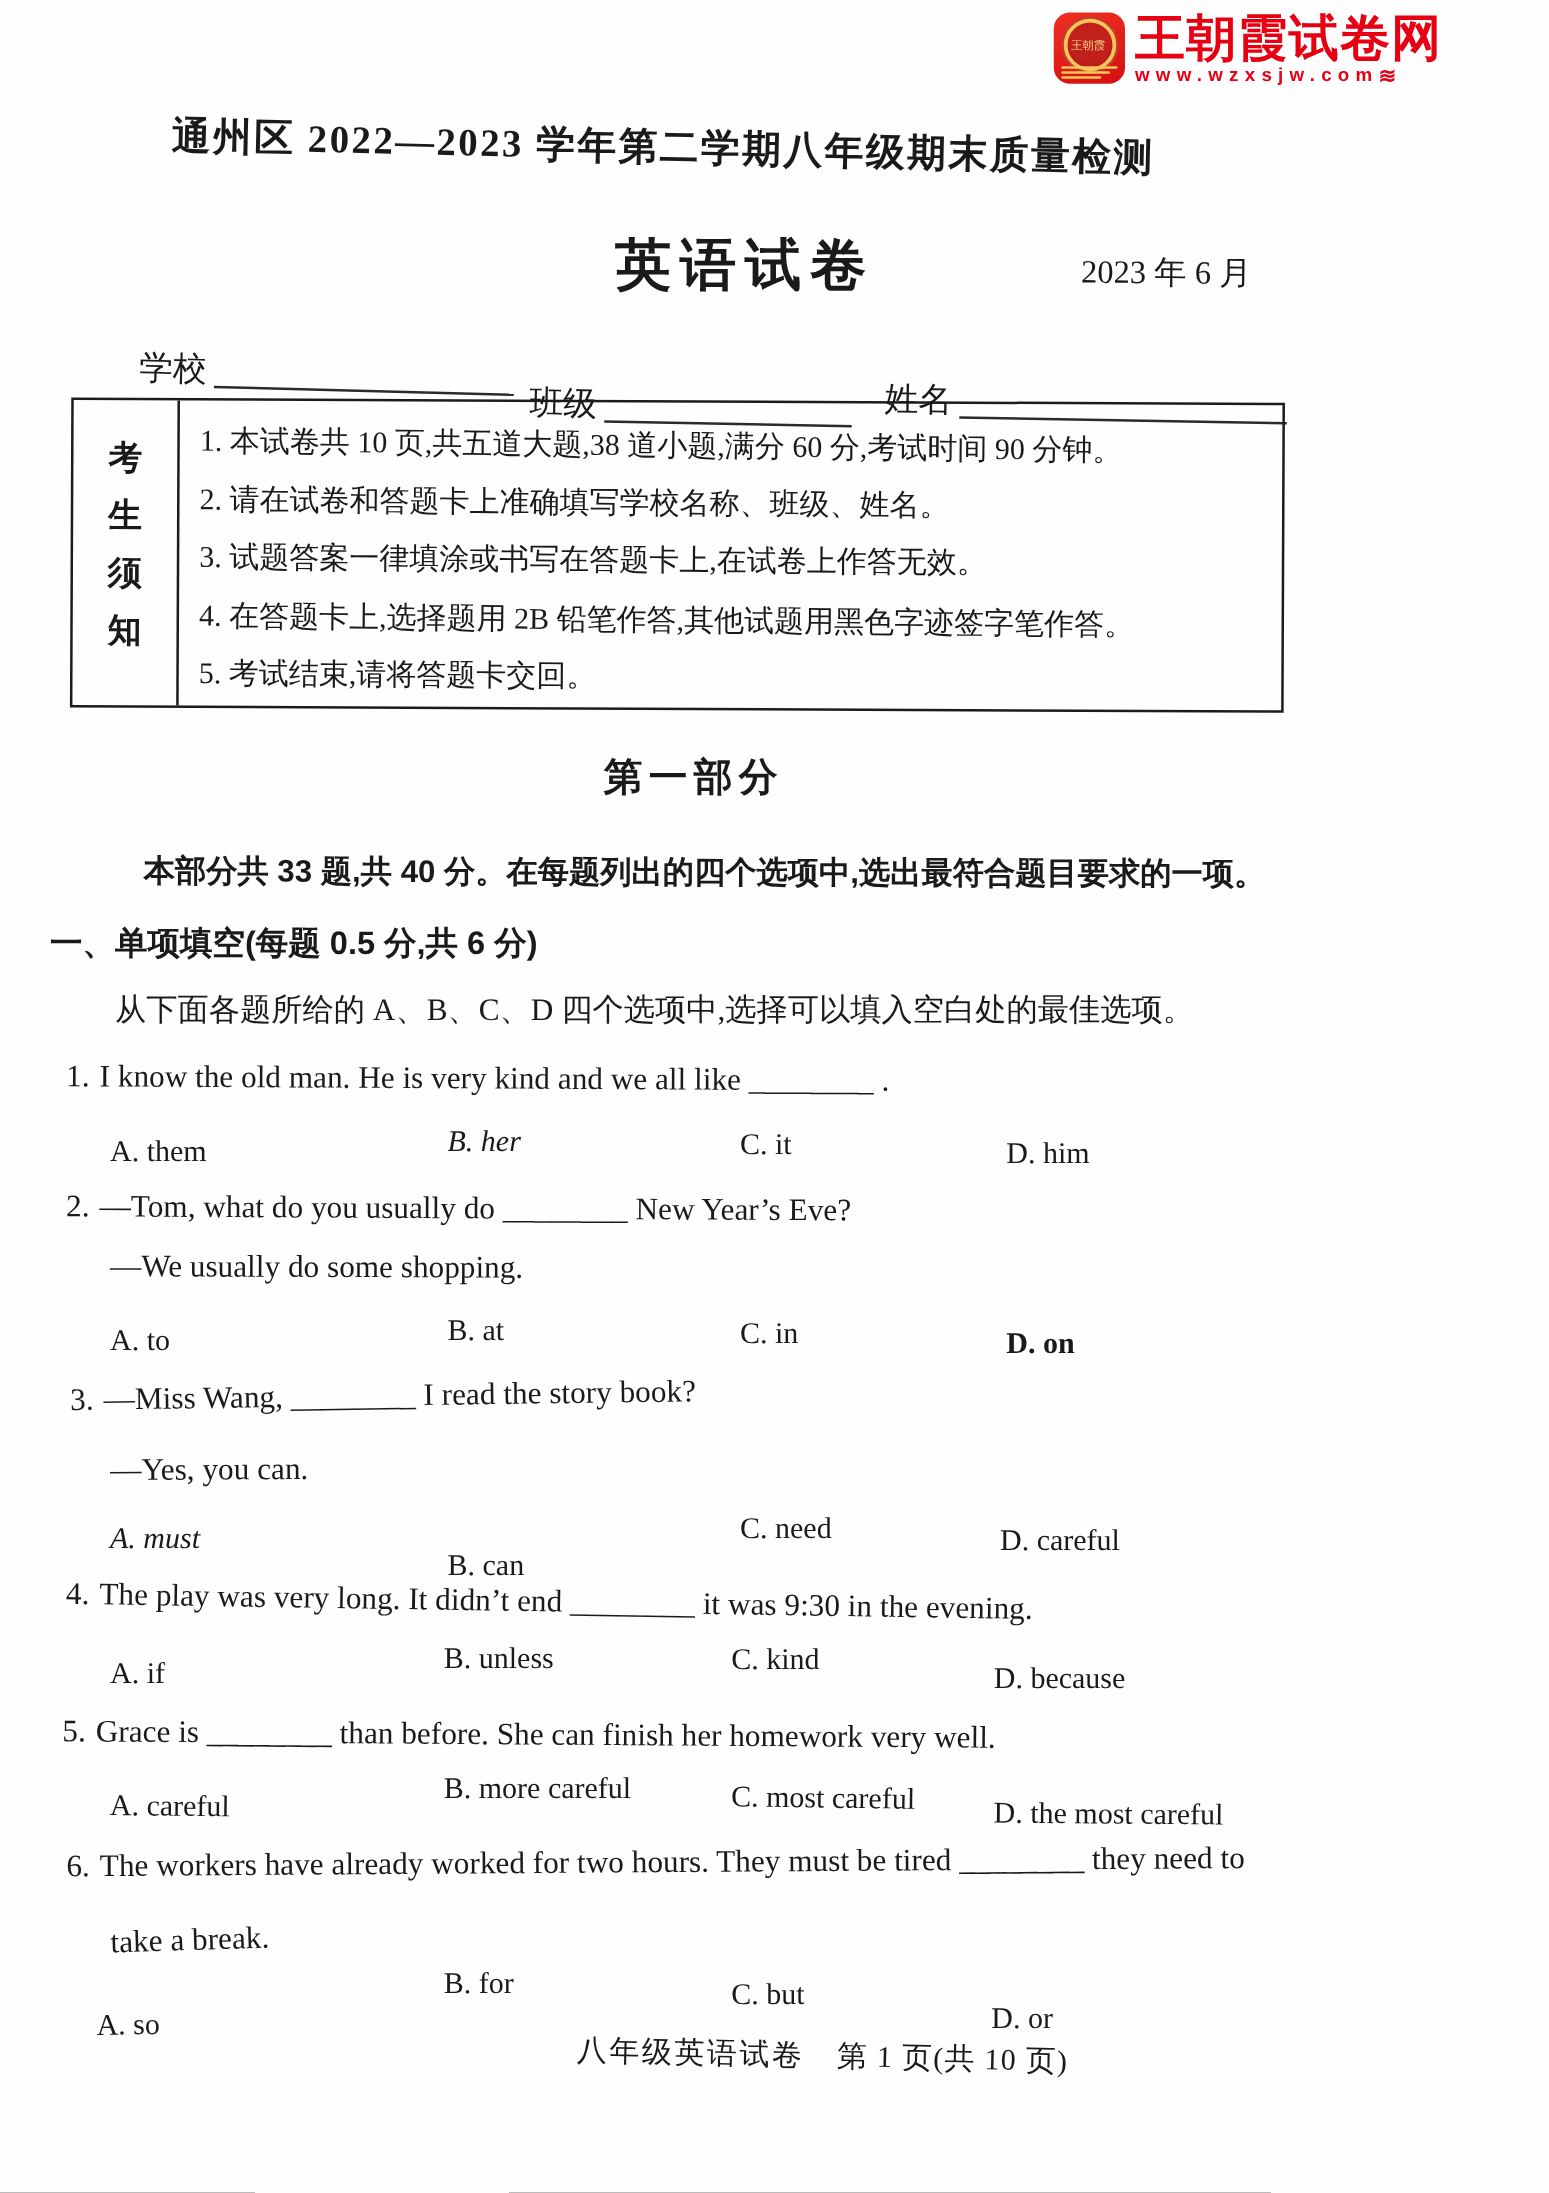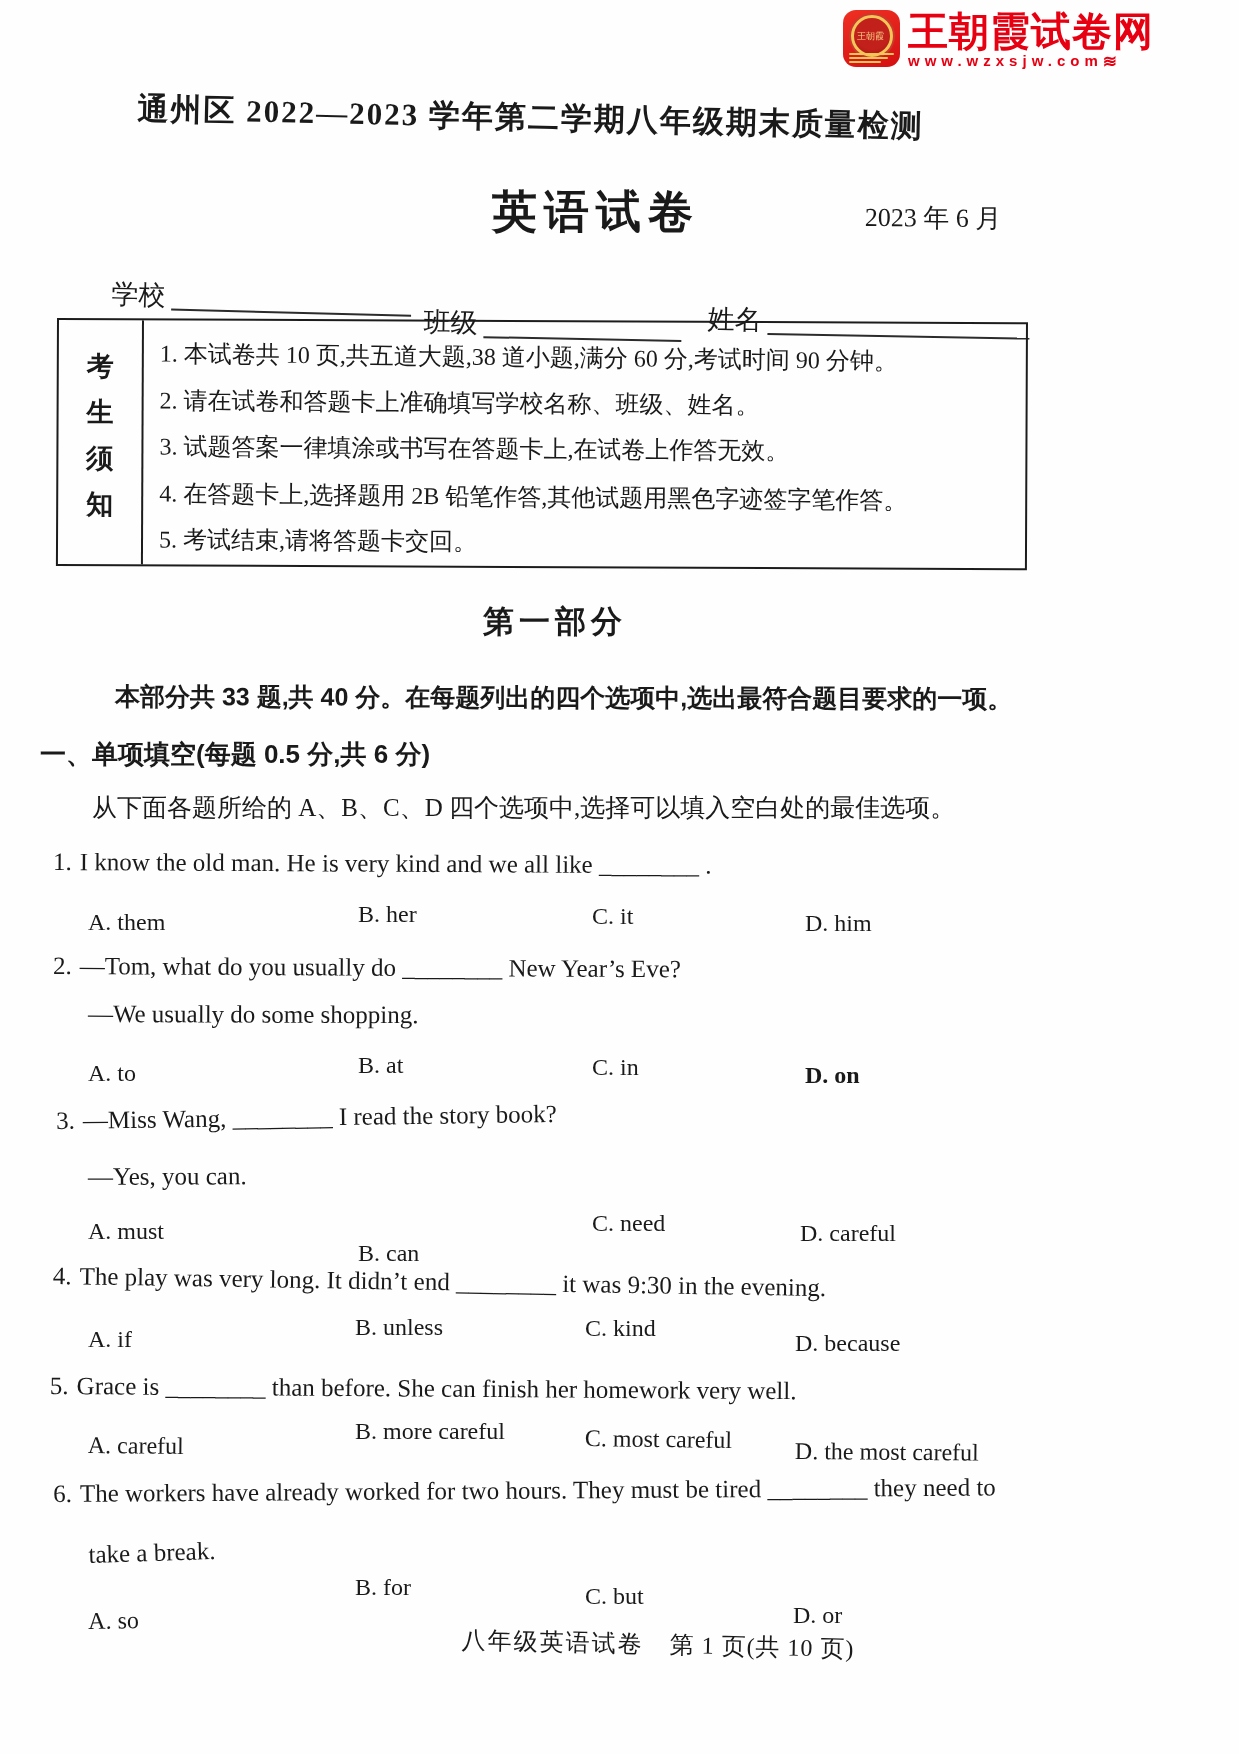--- a/index.html
+++ b/index.html
@@ -127,42 +127,42 @@
   <div class="abs part-heading">第一部分</div>
   <div class="abs part-intro">本部分共 33 题,共 40 分。在每题列出的四个选项中,选出最符合题目要求的一项。</div>
   <div class="abs section-title">一、单项填空(每题 0.5 分,共 6 分)</div>
   <div class="abs section-intro">从下面各题所给的 A、B、C、D 四个选项中,选择可以填入空白处的最佳选项。</div>
 
   <div class="abs qline" style="left:53px;top:848px;transform:rotate(.3deg);">
     <span class="qnum">1.</span><span>I know the old man. He is very kind and we all like ________ .</span>
   </div>
   <div class="optrow" style="top:901px;">
     <span class="opt" style="left:88px;top:8px;">A. them</span>
-    <span class="opt" style="left:358px;top:0;">B. her</span>
+    <span class="opt" style="left:358px;top:0;font-style:italic;">B. her</span>
     <span class="opt" style="left:592px;top:2px;">C. it</span>
     <span class="opt" style="left:805px;top:9px;">D. him</span>
   </div>
 
   <div class="abs qline" style="left:53px;top:952px;transform:rotate(.3deg);">
     <span class="qnum">2.</span><span>—Tom, what do you usually do ________ New Year’s Eve?</span>
   </div>
   <div class="abs qline" style="left:88px;top:1000px;transform:rotate(.2deg);">—We usually do some shopping.</div>
   <div class="optrow" style="top:1052px;">
     <span class="opt" style="left:88px;top:8px;">A. to</span>
     <span class="opt" style="left:358px;top:0;">B. at</span>
     <span class="opt" style="left:592px;top:2px;">C. in</span>
     <span class="opt" style="left:805px;top:10px;font-weight:bold;">D. on</span>
   </div>
 
   <div class="abs qline" style="left:56px;top:1107px;transform:rotate(-.8deg);">
     <span class="qnum">3.</span><span>—Miss Wang, ________ I read the story book?</span>
   </div>
   <div class="abs qline" style="left:88px;top:1163px;transform:rotate(-.3deg);">—Yes, you can.</div>
   <div class="optrow" style="top:1208px;">
-    <span class="opt" style="left:88px;top:10px;">A. must</span>
+    <span class="opt" style="left:88px;top:10px;font-style:italic;">A. must</span>
     <span class="opt" style="left:358px;top:0;margin-top:32px;">B. can</span>
     <span class="opt" style="left:592px;top:2px;">C. need</span>
     <span class="opt" style="left:800px;top:12px;">D. careful</span>
   </div>
 
   <div class="abs qline" style="left:53px;top:1262px;transform:rotate(.9deg);">
     <span class="qnum">4.</span><span>The play was very long. It didn’t end ________ it was 9:30 in the evening.</span>
   </div>
   <div class="optrow" style="top:1312px;">
     <span class="opt" style="left:88px;top:14px;">A. if</span>
@@ -179,21 +179,21 @@
     <span class="opt" style="left:355px;top:0;">B. more careful</span>
     <span class="opt" style="left:585px;top:7px;transform:rotate(.8deg);">C. most careful</span>
     <span class="opt" style="left:795px;top:20px;transform:rotate(.5deg);">D. the most careful</span>
   </div>
 
   <div class="abs qline" style="left:53px;top:1480px;transform:rotate(-.4deg);">
     <span class="qnum">6.</span><span>The workers have already worked for two hours. They must be tired ________ they need to</span>
   </div>
   <div class="abs qline" style="left:88px;top:1541px;transform:rotate(-1.8deg);">take a break.</div>
   <div class="optrow" style="top:1574px;">
-    <span class="opt" style="left:88px;top:34px;transform:rotate(-1deg);">A. so</span>
+    <span class="opt" style="left:77px;top:34px;transform:rotate(-1deg);">A. so</span>
     <span class="opt" style="left:355px;top:0;">B. for</span>
     <span class="opt" style="left:585px;top:9px;">C. but</span>
     <span class="opt" style="left:793px;top:28px;">D. or</span>
   </div>
 
   <div class="abs footer">
     <span>八年级英语试卷</span><span class="fpage">第 1 页(共 10 页)</span>
   </div>
 
 </div>

